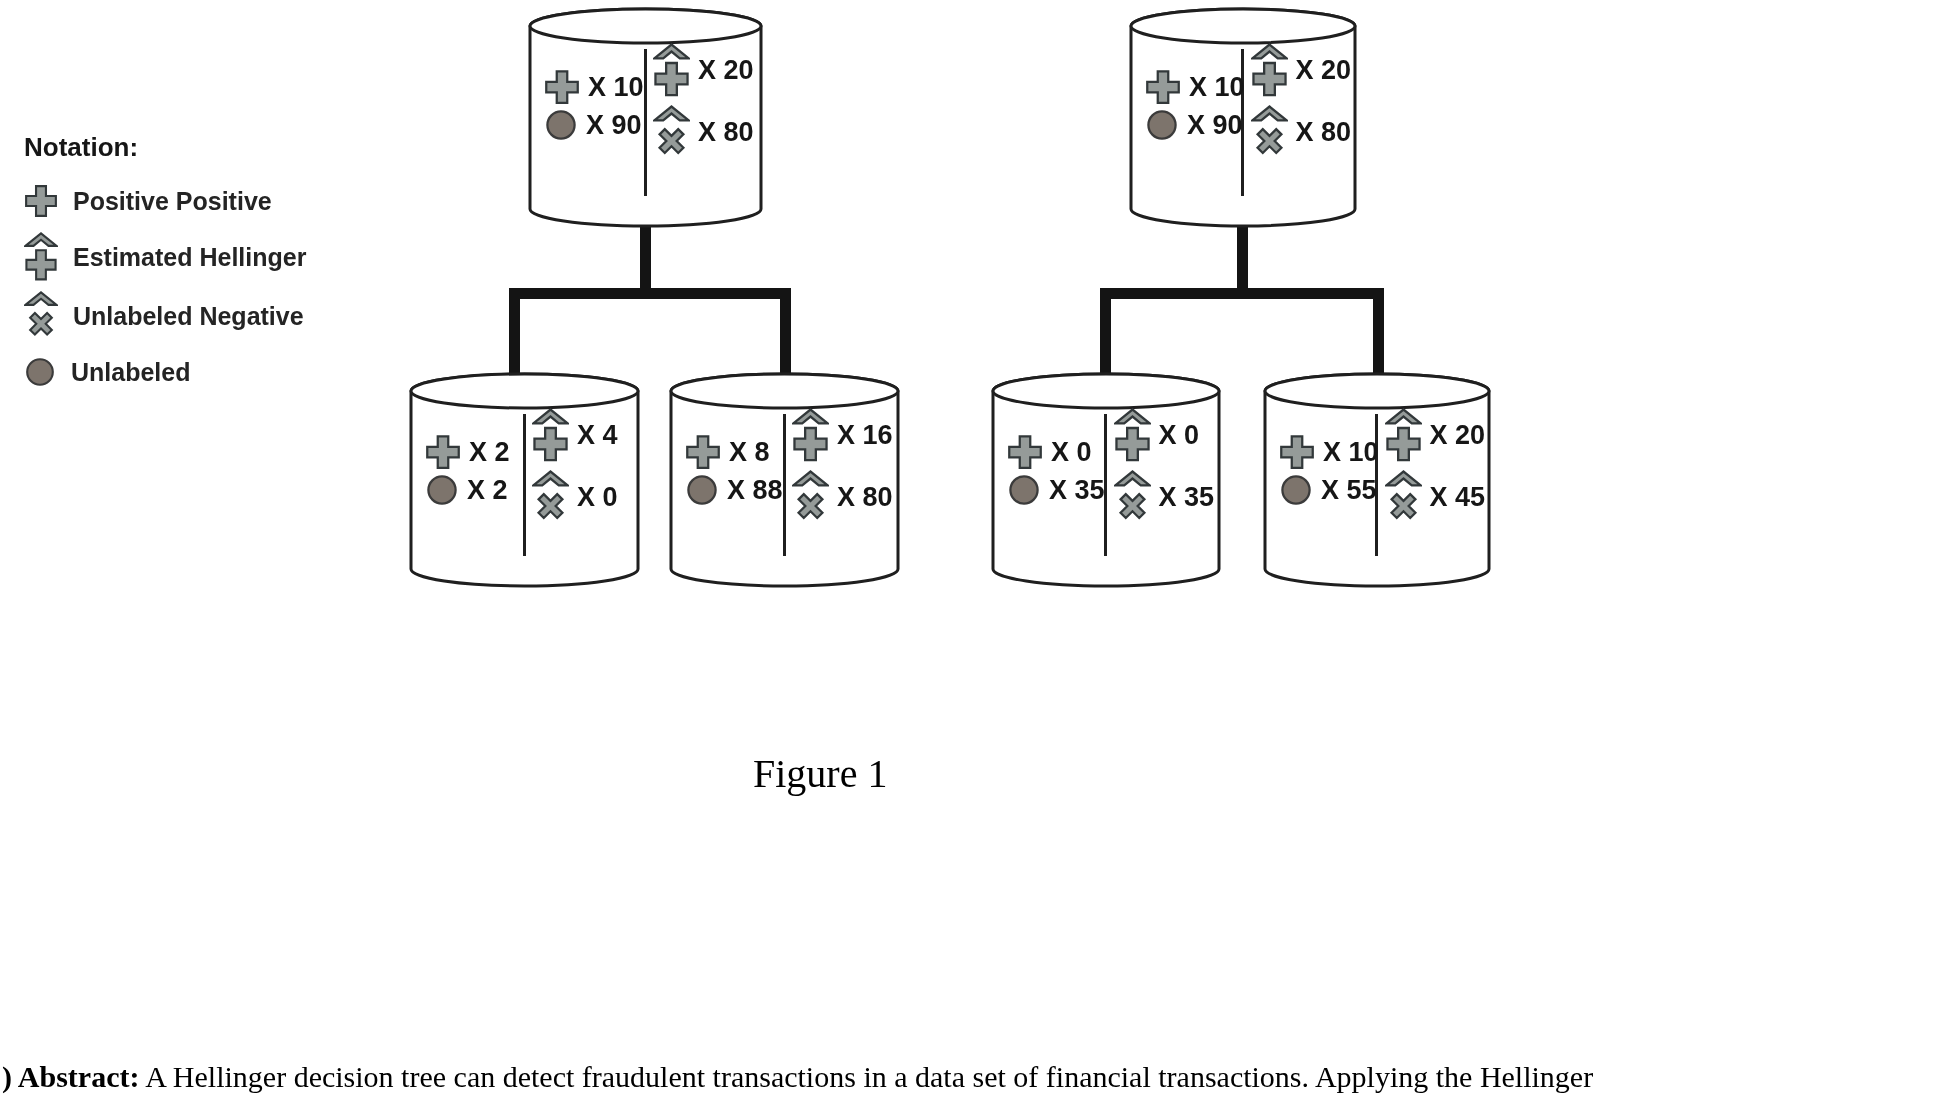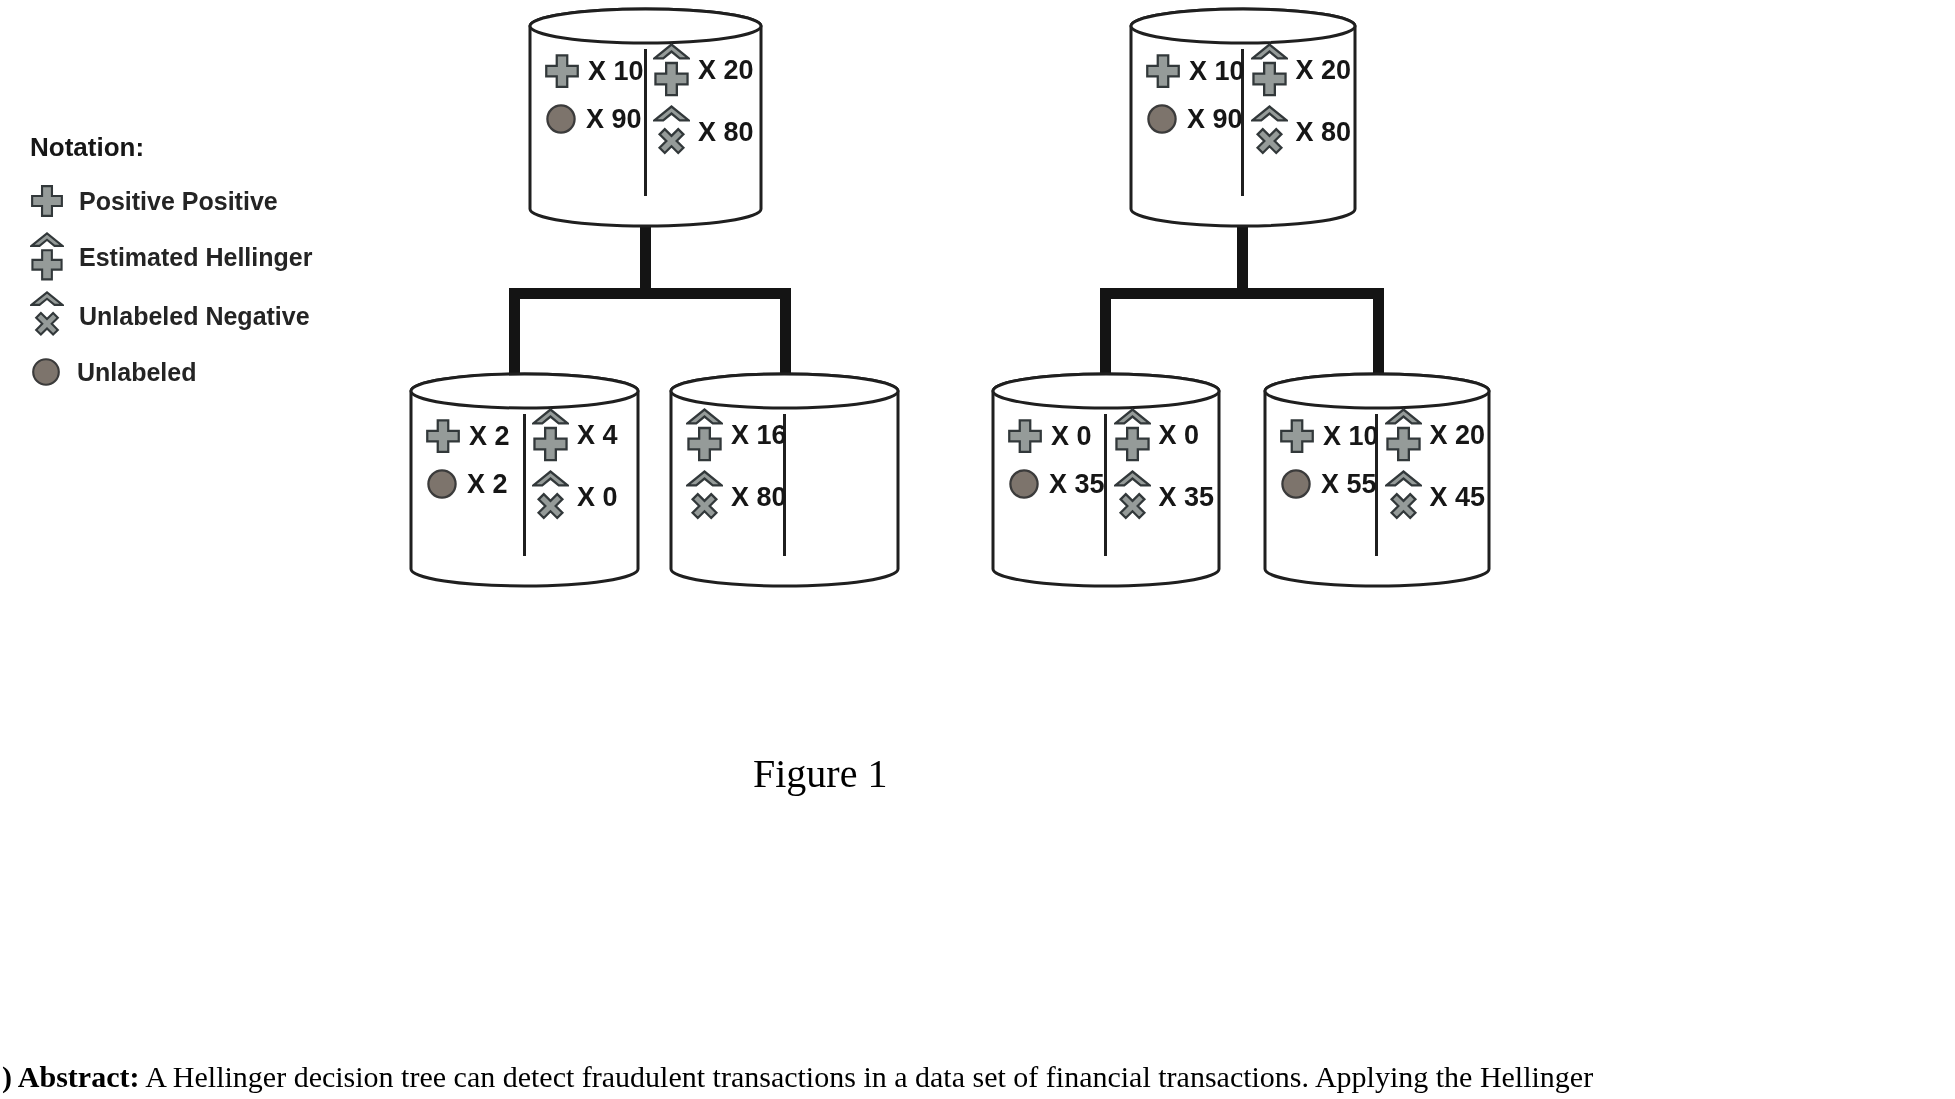--- a/index.html
+++ b/index.html
@@ -18,33 +18,33 @@
   svg.icon use, svg.icon path { fill: #959b99; stroke: #32383a; stroke-width: 1.5; }
   svg.icon.i-circle circle { fill: #7d746c; stroke: #3b3b3b; stroke-width: 1.6; }
   .i-plus   { width: 36px; height: 36px; }
   .i-circle { width: 34px; height: 34px; }
   .i-hat    { width: 37px; height: 55px; }
   .legend .i-plus   { width: 34px; height: 34px; }
   .legend .i-circle { width: 32px; height: 32px; }
   .legend .i-hat    { width: 34px; height: 50px; }
 
   
-  .legend { position: absolute; left: 30px; top: 132px; }
+  .legend { position: absolute; left: 24px; top: 132px; }
   .legend-title { font-size: 26px; font-weight: 700; color: #161616; margin-bottom: 16px; }
   .legend-item { display: flex; align-items: center; gap: 15px; margin-bottom: 9px; min-height: 44px; }
   .legend-label { font-size: 25px; font-weight: 700; color: #242424; }
 
   
   .cylinder { position: absolute; }
   .cyl-shape { position: absolute; inset: 0; width: 100%; height: 100%; }
   .cyl-body, .cyl-top { fill: #ffffff; stroke: #1f1f1f; stroke-width: 3; }
   .divider { position: absolute; left: calc(50% - 2px); top: 44px; bottom: 34px; width: 3px; background: #1f1f1f; }
   .cyl-content { position: absolute; left: 14px; right: 6px; top: 48px; bottom: 16px; display: flex; }
   .col { flex: 1 1 0; display: flex; flex-direction: column; align-items: flex-start; }
-  .col-left  { gap: 13px; padding-left: 3px; }
+  .col-left  { gap: 3px; padding-left: 3px; margin-top: 16px; }
   .col-right { gap: 7px; margin-top: -10px; padding-left: 4px; }
   .stat-row { display: flex; align-items: center; gap: 8px; }
   .count { font-size: 27px; font-weight: 700; color: #161616; white-space: nowrap; }
 
   
   .connector { position: absolute; background: #141414; }
 
   
   .caption {
     position: absolute; left: 753px; top: 750px;
@@ -193,20 +193,34 @@
   </div>
 </div>
 
 <div class="cylinder" style="left:668px; top:370px; width:233px; height:220px">
   <svg class="cyl-shape" viewBox="0 0 233 220" preserveAspectRatio="none">
     <path class="cyl-body" d="M3 21 A113.5 17 0 0 1 230 21 L230 199 A113.5 17 0 0 1 3 199 Z"></path>
     <ellipse class="cyl-top" cx="116.5" cy="21" rx="113.5" ry="17"></ellipse>
   </svg>
   <div class="divider"></div>
   <div class="cyl-content">
+    <div class="col col-left">
+      <div class="stat-row">
+        <svg class="icon i-plus" viewBox="0 0 24 24">
+            <use href="#p-plus" xlink:href="#p-plus"></use>
+          </svg>
+        <span class="count">X 8</span>
+      </div>
+      <div class="stat-row">
+        <svg class="icon i-circle" viewBox="0 0 24 24">
+            <circle cx="12" cy="12" r="9.6"></circle>
+          </svg>
+        <span class="count">X 88</span>
+      </div>
+    </div>
     <div class="col col-right">
       <div class="stat-row">
         <svg class="icon i-hat" viewBox="0 0 24 36">
             <use href="#p-hat" xlink:href="#p-hat"></use>
             <use href="#p-plus" xlink:href="#p-plus" transform="translate(0,11.6)"></use>
           </svg>
         <span class="count">X 16</span>
       </div>
       <div class="stat-row">
         <svg class="icon i-hat" viewBox="0 0 24 36">

